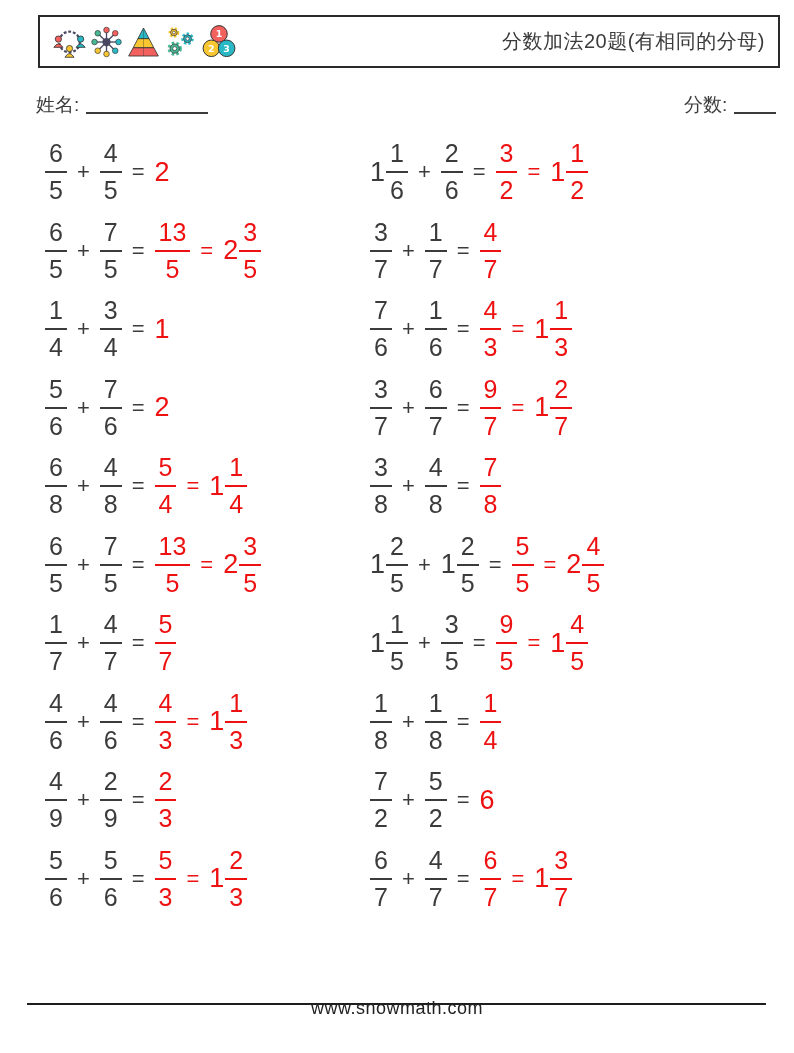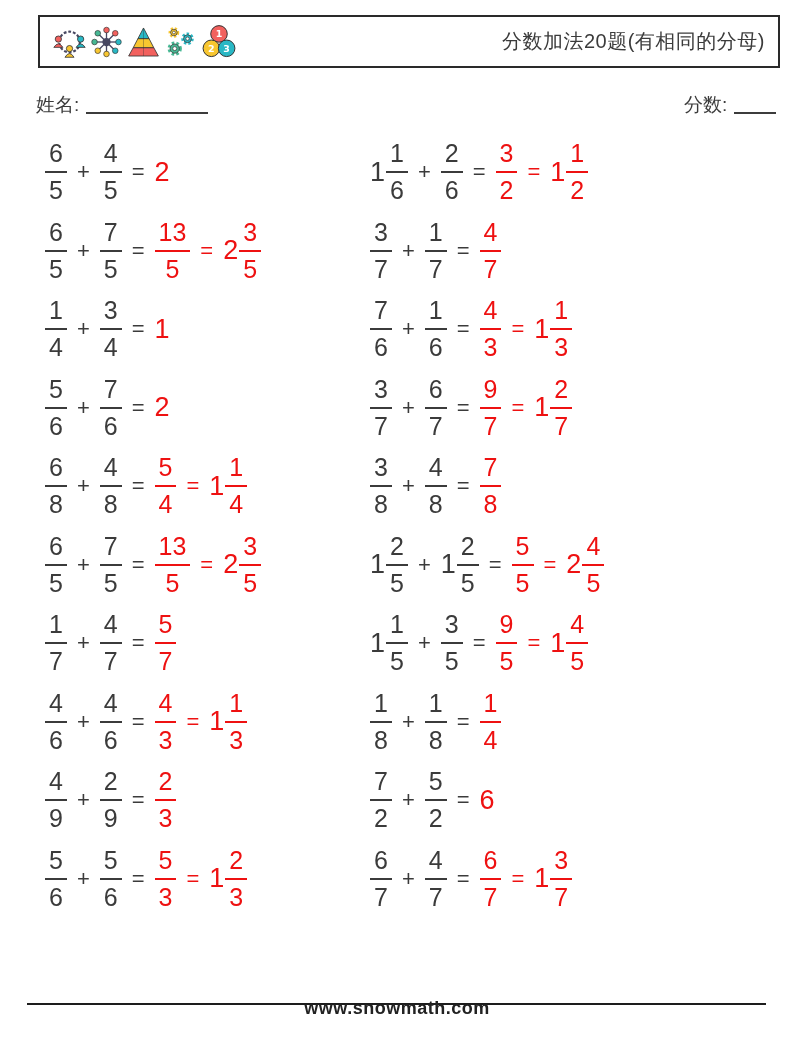--- a/index.html
+++ b/index.html
@@ -33,21 +33,21 @@
   .frac{display:inline-flex;flex-direction:column;align-items:center;line-height:1;font-size:25px;}
   .frac .num{padding:0 4px 5px;border-bottom:2px solid currentColor;}
   .frac .den{padding:5px 4px 0;}
   .mixed{gap:1px;}
   .whole{font-size:27px;}
   .op{font-size:22px;padding:0 1px;}
   .whole-num{font-size:27px;}
   
   .footer-line{position:absolute;left:27px;top:1003px;width:739px;border-top:2px solid #1d1d1d;}
   .footer-text{position:absolute;left:0;top:998px;width:100%;text-align:center;
-    font-size:18px;font-weight:bold;color:#222;letter-spacing:0.5px;}
+    font-size:18px;font-weight:normal;color:#222;letter-spacing:0.5px;}
 </style>
 </head>
 <body style="--dark: #3b3b3b; --red: #ee1111;">
 
 <div class="header-box">
   <div class="logo">
     <span class="ic">
       <svg width="33" height="38" viewBox="0 0 40 40">
         <circle cx="20" cy="20" r="12.5" fill="none" stroke="#474761" stroke-width="2.6" stroke-dasharray="3.5 2.2"></circle>
         <circle cx="6.5" cy="16.5" r="3.8" fill="#f2615e" stroke="#333" stroke-width="1"></circle>

